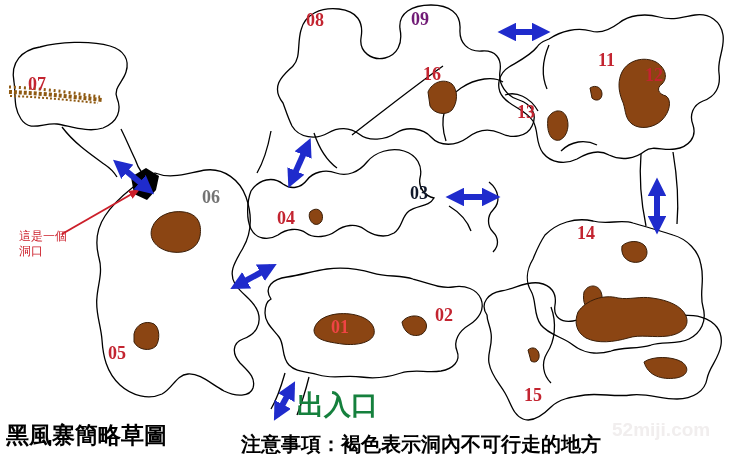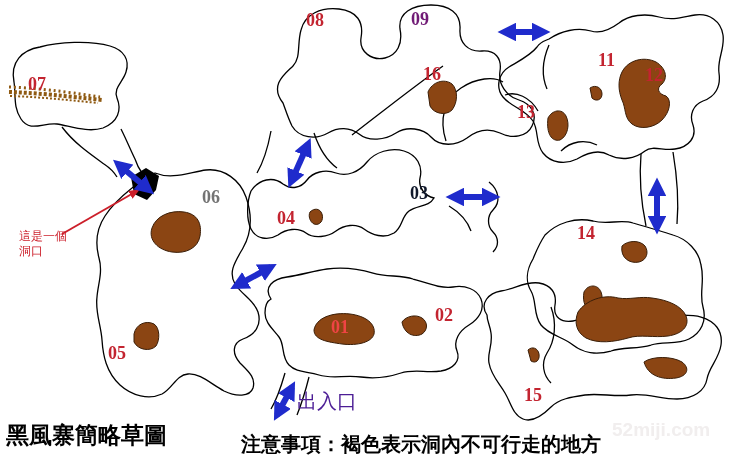--- a/index.html
+++ b/index.html
@@ -8,21 +8,21 @@
     font-family:"Liberation Serif", serif;overflow:hidden;
   }
   #map-svg{position:absolute;left:0;top:0;}
   .txt{position:absolute;white-space:nowrap;line-height:1.05;}
   .area-label{
     position:absolute;font-weight:bold;font-size:18px;
     font-family:"Liberation Serif", serif;letter-spacing:0px;
   }
   #page-title{left:6px;top:424px;font-size:23px;font-weight:bold;color:#000000;}
   #note-text{left:241px;top:434px;font-size:20px;font-weight:bold;color:#000;}
-  #exit-label{left:297px;top:391px;font-size:20px;font-weight:normal;color:#4c1d95;}
+  #exit-label{left:297px;top:391px;font-size:27px;font-weight:bold;color:#15803d;}
   #entrance-note{left:19px;top:229px;font-size:12px;font-weight:normal;line-height:1.25;}
   #watermark{left:612px;top:420px;font-size:19px;font-weight:bold;color:#f1eeee;
     font-family:"Liberation Sans", sans-serif;}
 </style>
 </head>
 <body>
 
 <div id="stage">
 
   <svg id="map-svg" width="731" height="466" viewBox="0 0 731 466">

